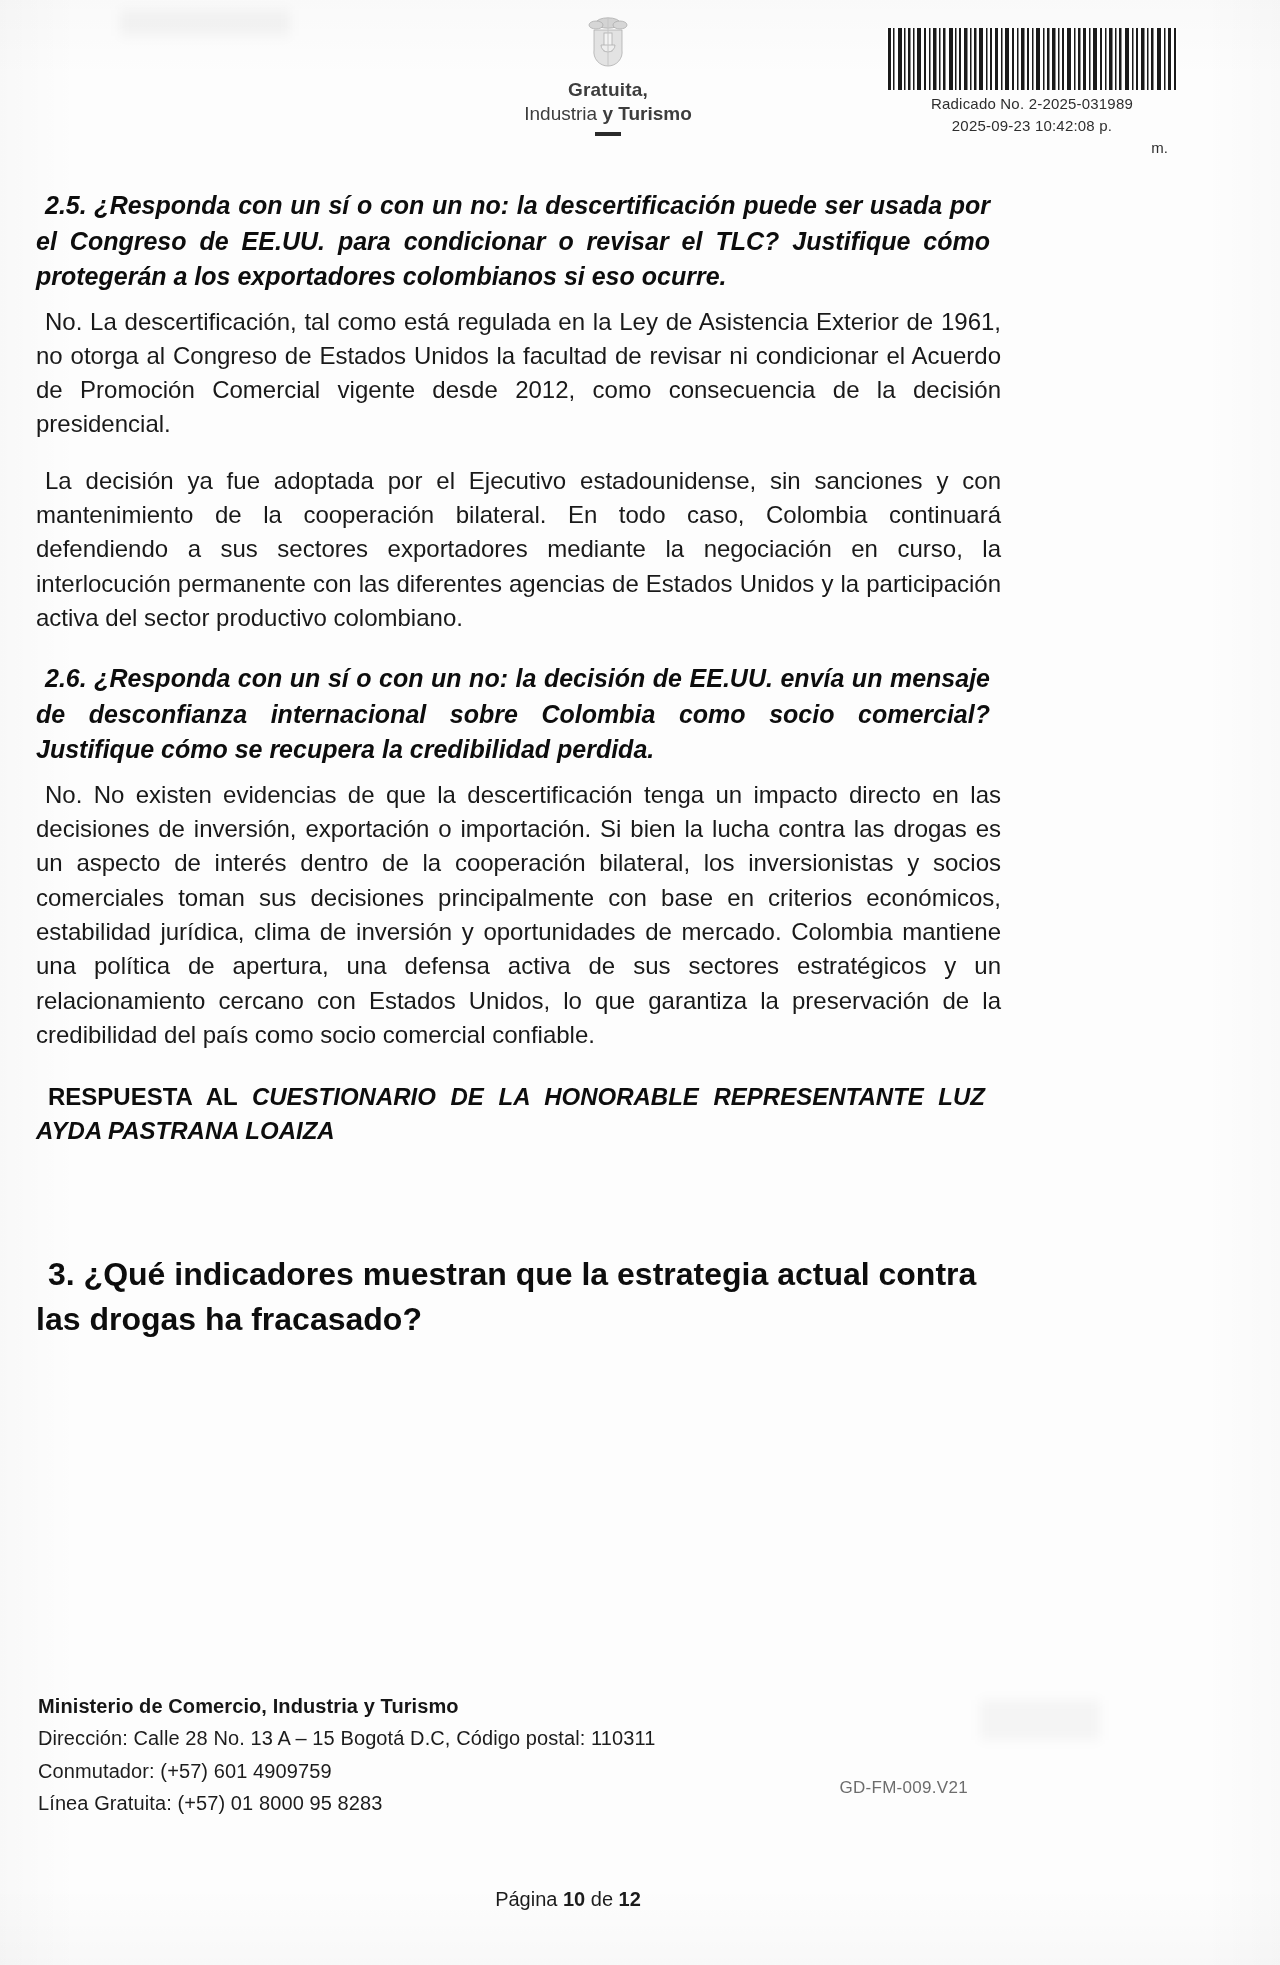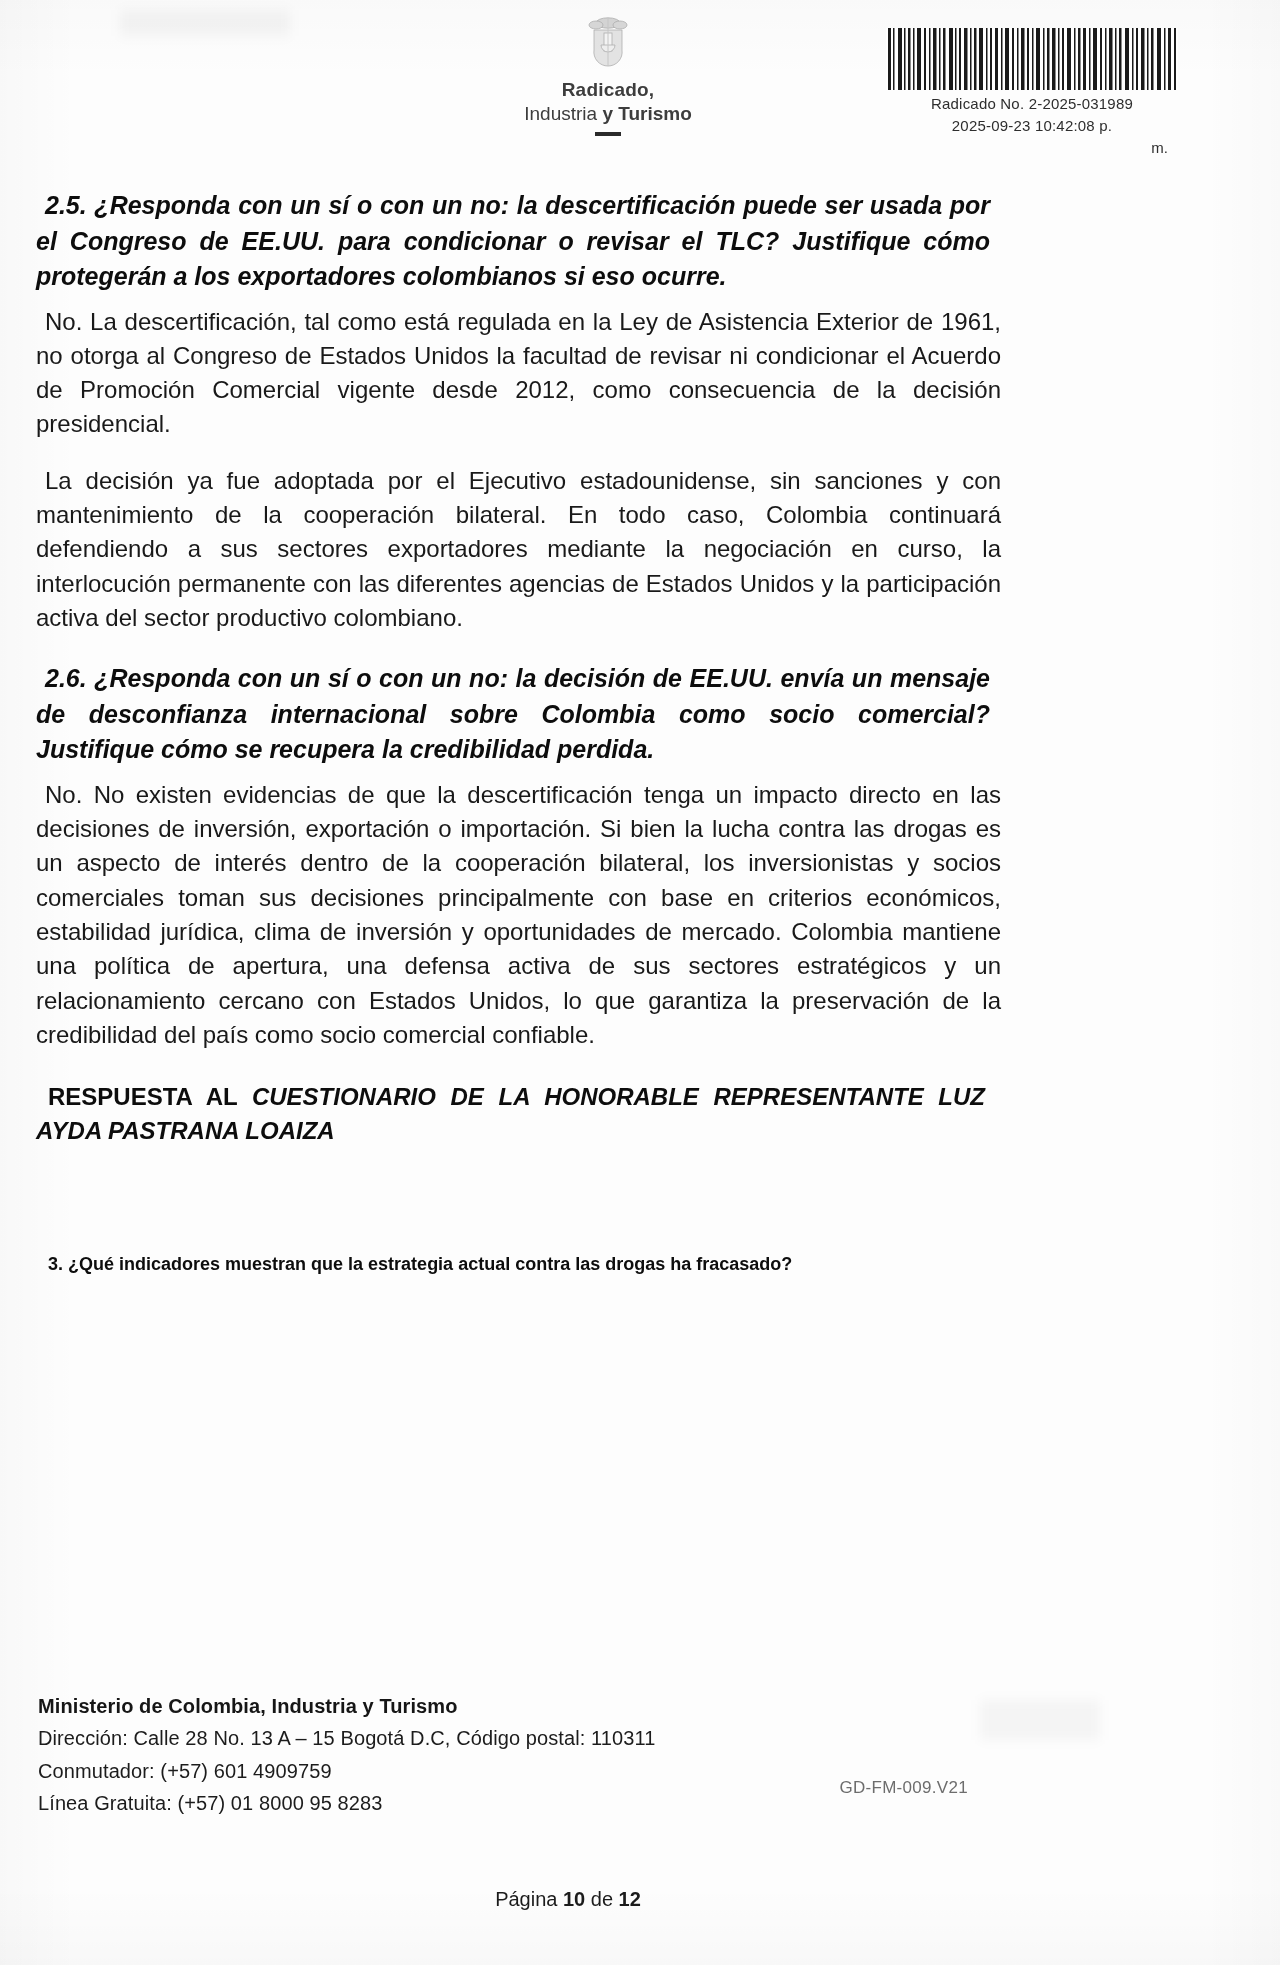--- a/index.html
+++ b/index.html
@@ -138,21 +138,21 @@
     color: #0d0d0d;
     text-indent: 12px;
     text-align: justify;
   }
   .respuesta-heading .ital {
     font-style: italic;
   }
 
   .q3-heading {
     font-weight: bold;
-    font-size: 18px;
+    font-size: 32px;
     line-height: 1.4;
     margin: 104px 0 0 0;
     color: #0d0d0d;
     text-indent: 12px;
     text-align: left;
   }
 
   
   .footer {
     position: absolute;
@@ -215,21 +215,21 @@
         <g fill="#8a8a8a" stroke="#6f6f6f" stroke-width="0.8">
           <ellipse cx="22" cy="9" rx="12" ry="5.2" fill="#b4b4b4"></ellipse>
           <ellipse cx="10" cy="11" rx="7" ry="4" fill="#b9b9b9"></ellipse>
           <ellipse cx="34" cy="11" rx="7" ry="4" fill="#b9b9b9"></ellipse>
           <path d="M8 16 h28 v20 a14 14 0 0 1 -14 16 a14 14 0 0 1 -14 -16 z" fill="#cfcfcf"></path>
           <rect x="18" y="19" width="8" height="18" fill="#ededed"></rect>
           <path d="M22 38 a7 7 0 0 0 7 -7 h-14 a7 7 0 0 0 7 7 z" fill="#e3e3e3"></path>
           <line x1="22" y1="4" x2="22" y2="52" stroke="#9a9a9a" stroke-width="1"></line>
         </g>
       </svg>
-      <div class="ministry-line1">Radicado,</div>
+      <div class="ministry-line1">Gratuita,</div>
       <div class="ministry-line2"><span>Industria </span><b>y Turismo</b></div>
       <div class="underbar"></div>
     </div>
 
     <div class="radicado-block">
       <svg class="barcode" viewBox="0 0 292 62" preserveAspectRatio="none">
         <rect x="0" y="0" width="292" height="62" fill="#ffffff"></rect>
         <g fill="#1b1b1b">
           <rect x="2" y="0" width="3" height="62"></rect>
             <rect x="7" y="0" width="1.5" height="62"></rect>
@@ -308,21 +308,21 @@
 
     <p class="body-text gap-before">No. No existen evidencias de que la descertificación tenga un impacto directo en las decisiones de inversión, exportación o importación. Si bien la lucha contra las drogas es un aspecto de interés dentro de la cooperación bilateral, los inversionistas y socios comerciales toman sus decisiones principalmente con base en criterios económicos, estabilidad jurídica, clima de inversión y oportunidades de mercado. Colombia mantiene una política de apertura, una defensa activa de sus sectores estratégicos y un relacionamiento cercano con Estados Unidos, lo que garantiza la preservación de la credibilidad del país como socio comercial confiable.</p>
 
     <p class="respuesta-heading"><span>RESPUESTA AL </span><span class="ital">CUESTIONARIO DE LA HONORABLE REPRESENTANTE LUZ AYDA PASTRANA LOAIZA</span></p>
 
     <p class="q3-heading">3. ¿Qué indicadores muestran que la estrategia actual contra las drogas ha fracasado?</p>
 
   </div>
 
   <div class="footer">
-    <div class="footer-name">Ministerio de Colombia, Industria y Turismo</div>
+    <div class="footer-name">Ministerio de Comercio, Industria y Turismo</div>
     <div class="footer-line">Dirección: Calle 28 No. 13 A – 15 Bogotá D.C, Código postal: 110311</div>
     <div class="footer-line">Conmutador: (+57) 601 4909759</div>
     <div class="footer-line">Línea Gratuita: (+57) 01 8000 95 8283</div>
     <div class="footer-code">GD-FM-009.V21</div>
     <div class="page-number"><span>Página </span><b>10</b><span> de </span><b>12</b></div>
   </div>
 
 </div>
 
 </body></html>

